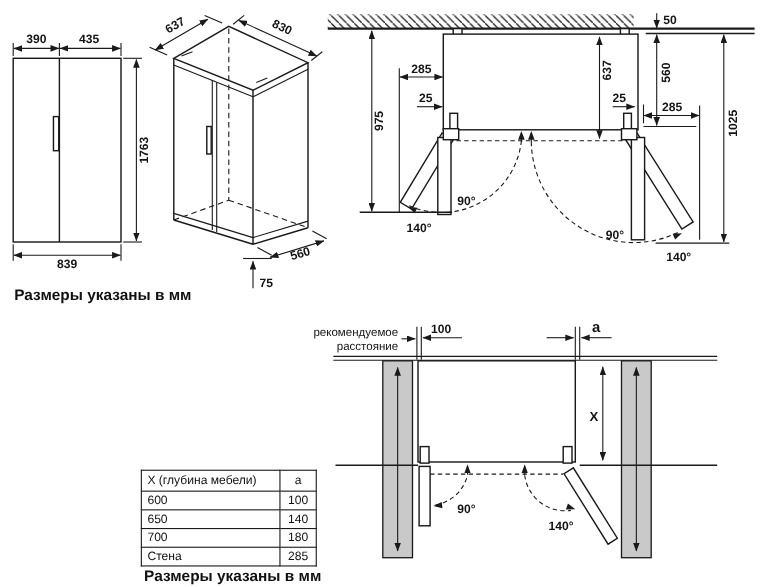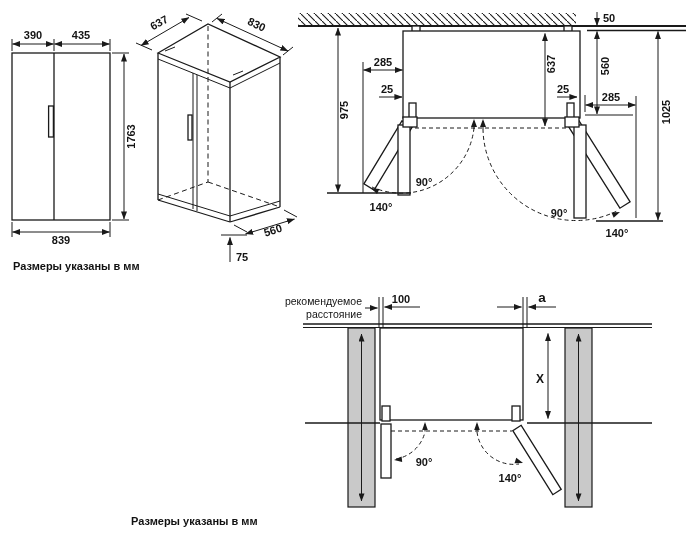--- a/index.html
+++ b/index.html
@@ -11,21 +11,21 @@
   svg text.big{font-size:13.5px;}
   svg text.med{font-size:12px;}
   .ln{stroke:#1a1a1a;stroke-width:1.3;fill:none;}
   .thin{stroke-width:1;}
   .thick{stroke-width:1.9;}
   .body{stroke-width:1.6;}
   .dash{stroke-dasharray:5 3.5;}
   .dash2{stroke-dasharray:4 3;}
   .wh{fill:#ffffff;stroke:#1a1a1a;stroke-width:1.3;}
   .gray{fill:#c9c9c9;stroke:#1a1a1a;stroke-width:1.2;}
-  .cap{position:absolute;font-size:11px;font-weight:bold;color:#111;white-space:nowrap;}
+  .cap{position:absolute;font-size:14px;font-weight:bold;color:#111;white-space:nowrap;}
   .tblwrap{position:absolute;left:128px;top:427px;}
   table{border-collapse:collapse;}
   td,th{border:1px solid #1a1a1a;font-size:11px;font-weight:normal;color:#111;
         padding:0 0 0 5px;text-align:left;background:#fff;}
   th{height:18px;}
   td{height:16px;}
   .c1{width:120px;}
   .c2{width:32px;text-align:center;padding:0;}
 </style>
 </head>
@@ -216,17 +216,43 @@
       <line x1="528.5" y1="307" x2="556" y2="307" class="ln thin" marker-start="url(#ah)"></line>
       <text x="542" y="302" text-anchor="middle" class="big">a</text>
       <line x1="548" y1="333.5" x2="548" y2="418.5" class="ln thin" marker-start="url(#ah)" marker-end="url(#ah)"></line>
       <text x="540" y="383" text-anchor="middle" class="med">X</text>
       <text x="424" y="466" text-anchor="middle">90°</text>
       <text x="510" y="482" text-anchor="middle">140°</text>
     </g>
   </g>
 </svg>
 
+<div class="tblwrap">
+  <table>
+    <tbody>
+          <tr>
+      <th class="c1">X (глубина мебели)</th>
+      <th class="c2">a</th>
+    </tr>
+    <tr>
+      <td class="c1">600</td>
+      <td class="c2">100</td>
+    </tr>
+    <tr>
+      <td class="c1">650</td>
+      <td class="c2">140</td>
+    </tr>
+    <tr>
+      <td class="c1">700</td>
+      <td class="c2">180</td>
+    </tr>
+    <tr>
+      <td class="c1">Стена</td>
+      <td class="c2">285</td>
+    </tr>
+  </tbody>
+      </table>
+</div>
 
 <div class="cap" style="left:13px;top:260px;">Размеры указаны в мм</div>
 <div class="cap" style="left:131px;top:515px;">Размеры указаны в мм</div>
 
 </div>
 
 </body></html>

